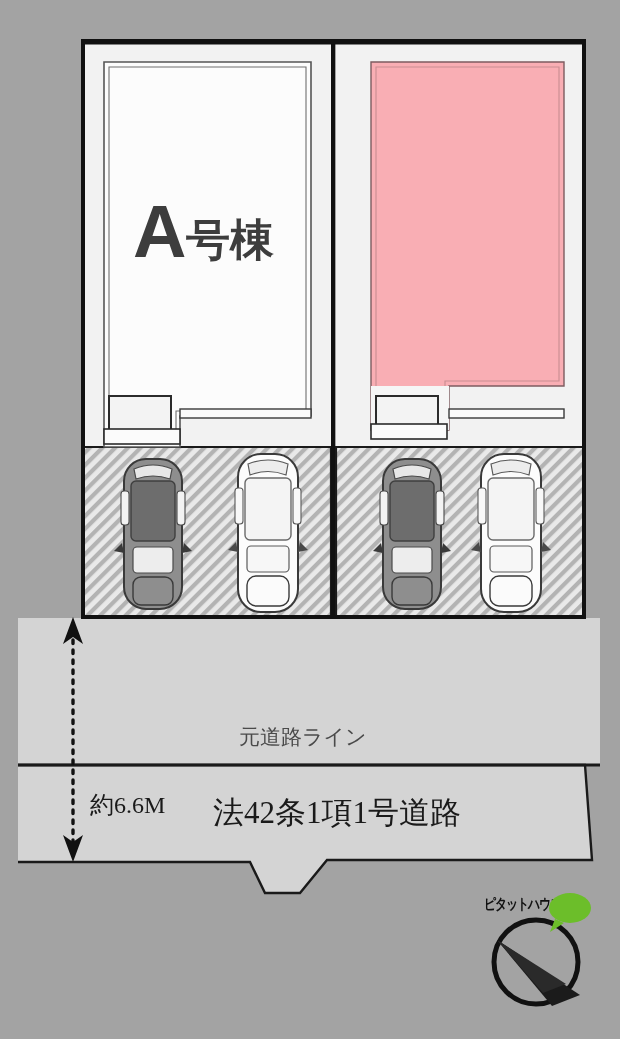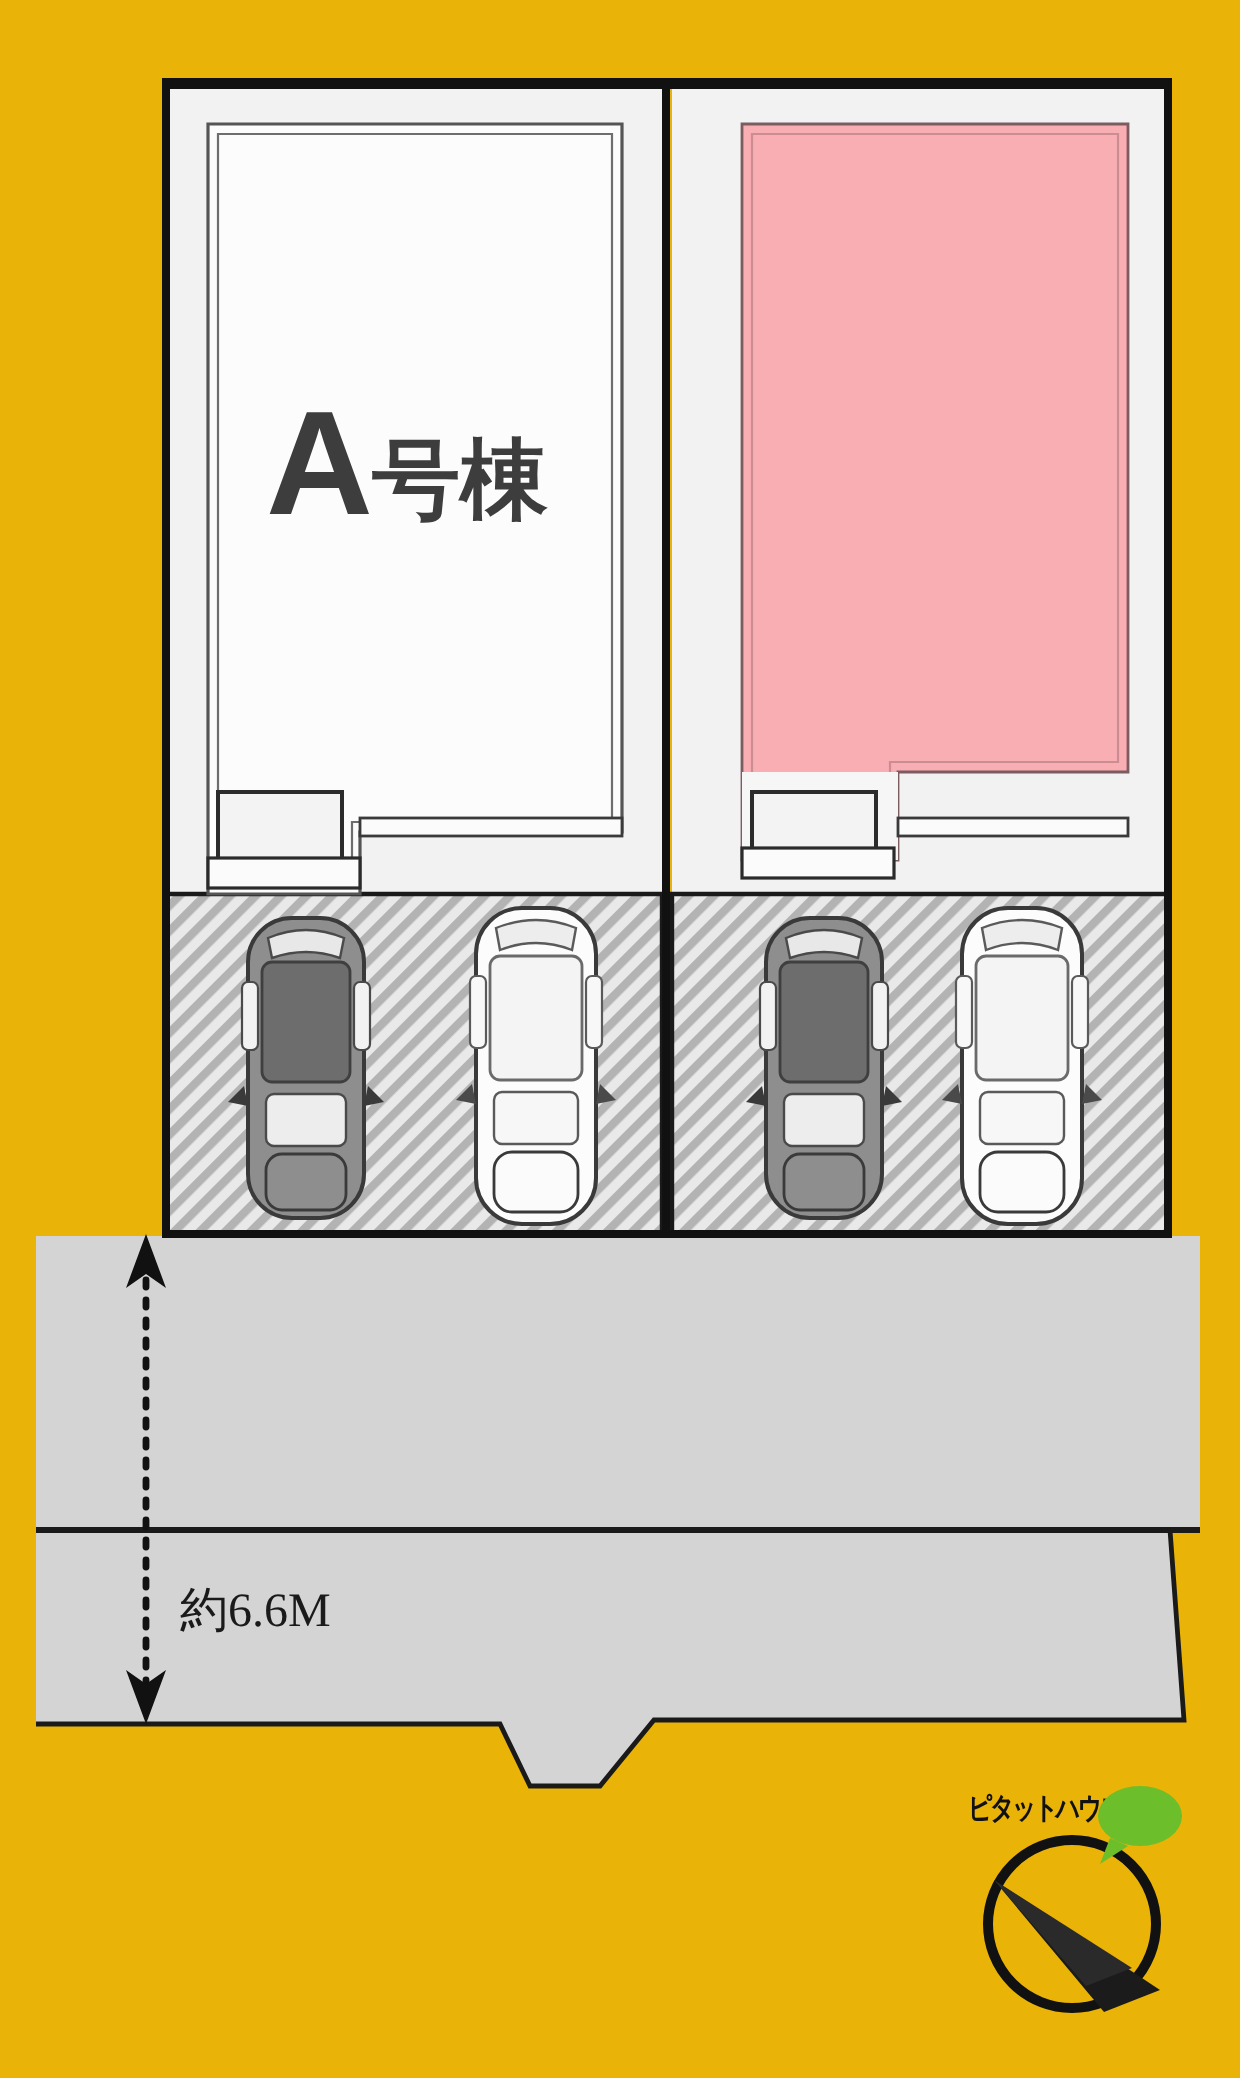--- a/index.html
+++ b/index.html
@@ -1,21 +1,21 @@
 <!DOCTYPE html>
 <html><head>
 <meta charset="utf-8">
 <style>
   html,body{margin:0;padding:0;background:#ffffff;}
   body{
     width:620px;height:1039px;
     font-family:"Liberation Serif","DejaVu Serif",serif;
     overflow:hidden;position:relative;
   }
-  #stage{position:absolute;left:0;top:0;width:620px;height:1039px;background:#eab308;}
+  #stage{position:absolute;left:0;top:0;width:620px;height:1039px;background:#a3a3a3;}
   #plan{position:absolute;left:0;top:0;width:620px;height:1039px;}
   .txt{position:absolute;white-space:nowrap;pointer-events:none;}
 
   
   .bldg-label{
     font-family:"Liberation Sans","DejaVu Sans",sans-serif;
     font-weight:bold;color:#3d3d3d;
     letter-spacing:-0.5px;
   }
   .bldg-label .big{font-size:74px;line-height:74px;vertical-align:-2px;}
@@ -189,21 +189,23 @@
     </g>
 
   </svg>
 
   <div class="txt bldg-label" style="left:133px;top:195px;">
     <span class="big">A</span><span class="sfx">号棟</span>
   </div>
 
 
 
-
+  <div class="txt road-minor" style="left:239px;top:723px;">元道路ライン</div>
+
+  <div class="txt road-major" style="left:213px;top:792px;">法42条1項1号道路</div>
 
   <div class="txt dim-label" style="left:90px;top:789px;">約6.6M</div>
 
   <div id="logo-wrap">
     <div class="logo-text">ピタットハウス</div>
     <svg width="135" height="145" viewBox="0 0 135 145" style="position:absolute;left:0;top:0;">
       <ellipse cx="89" cy="20" rx="21" ry="15" fill="#6cbe2a"></ellipse>
       <path d="M74,31 L69,44 L83,35 Z" fill="#6cbe2a"></path>
     </svg>
   </div>

